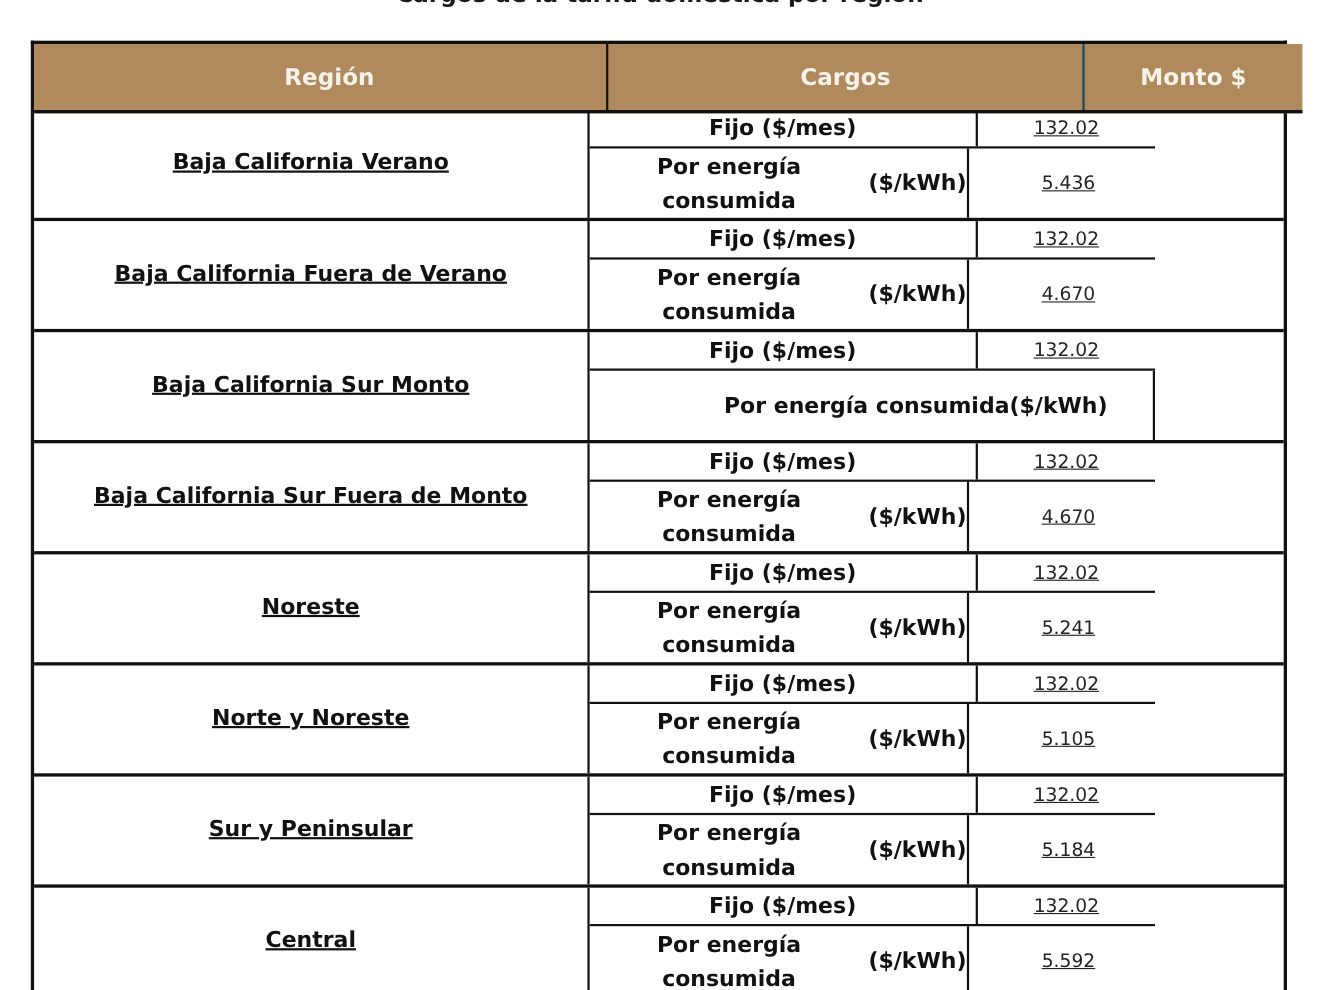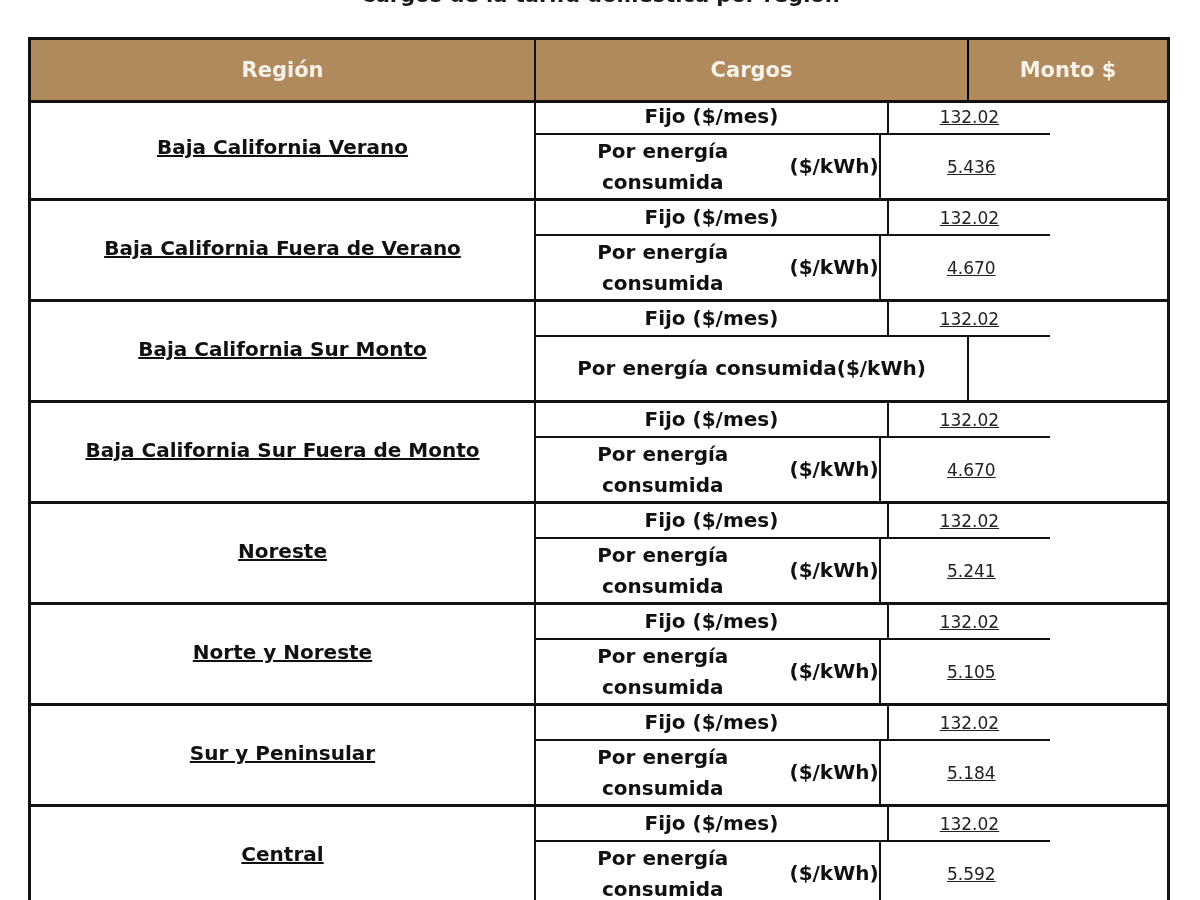--- a/index.html
+++ b/index.html
@@ -41,33 +41,34 @@
   }
   .header {
     position: absolute;
     left: 0;
     top: 0;
     width: 1136px;
     height: 60px;
     background: #b08a5c;
     border-bottom: 3px solid #111111;
     display: flex;
+    padding-left: 17px;
   }
   .hcell {
     height: 60px;
     display: flex;
     align-items: center;
     justify-content: center;
     color: #f7f2ea;
     font-weight: bold;
     font-size: 21px;
     box-sizing: border-box;
   }
   .hcell.c1 { width: 505px; border-right: 2px solid #111111; }
-  .hcell.c2 { width: 433px; border-right: 2px solid #000000; }
+  .hcell.c2 { width: 433px; border-right: 2px solid #0c4a6e; }
   .hcell.c3 { width: 198px; }
 
   .group {
     position: absolute;
     left: 0;
     width: 1136px;
     height: 101px;
     border-bottom: 3px solid #111111;
     box-sizing: border-box;
   }
@@ -88,20 +89,21 @@
     color: #111111;
     text-align: center;
     text-decoration: underline;
   }
   .charge-row {
     position: absolute;
     left: 505px;
     width: 514px;
     display: flex;
     box-sizing: border-box;
+    justify-content: flex-end;
   }
   .charge-row.fijo {
     top: 0;
     height: 35px;
     border-bottom: 2px solid #111111;
   }
   .charge-row.energy {
     top: 35px;
     height: 63px;
     gap: 12px;

